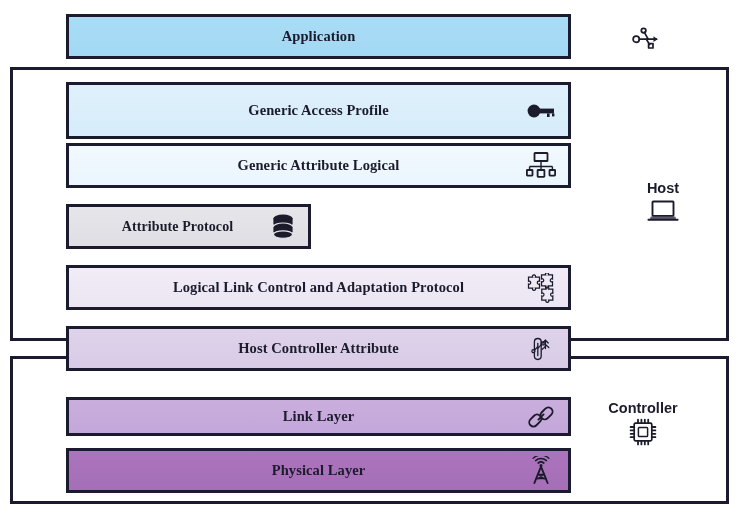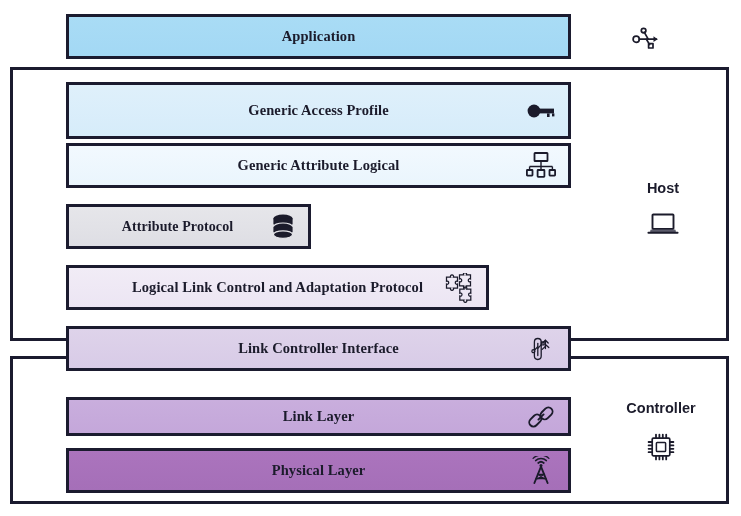--- a/index.html
+++ b/index.html
@@ -63,21 +63,21 @@
   .fill-ll    {background:linear-gradient(180deg,#c9aedd 0%,#c4a7da 100%);}
   .fill-phy   {background:linear-gradient(180deg,#ab74bd 0%,#a56fb8 100%);}
 
   
   .side-annot{
     position:absolute;
     z-index:4;
     display:flex;
     flex-direction:column;
     align-items:center;
-    justify-content:space-between;
+    justify-content:flex-start;
     gap:1px;
   }
   .side-annot .side-label{
     font-size:14.5px;font-weight:bold;color:#1b1b2b;white-space:nowrap;
   }
   .side-annot .side-ico{
     width:34px;height:30px;display:flex;align-items:center;justify-content:center;
   }
   .usb-annot{position:absolute;z-index:4;width:44px;height:40px;
     display:flex;align-items:center;justify-content:center;}
@@ -144,42 +144,42 @@
         <ellipse cx="12" cy="5.5" rx="9.6" ry="4" fill="#1b1b2b"></ellipse>
         <path d="M2.4 5.5 v5.2 a9.6 4 0 0 0 19.2 0 V5.5" fill="#1b1b2b"></path>
         <ellipse cx="12" cy="13.8" rx="9.6" ry="3.8" fill="#1b1b2b" stroke="#e6e6ea" stroke-width="1.2"></ellipse>
         <path d="M2.4 13.8 v4.8 a9.6 3.8 0 0 0 19.2 0 V13.8" fill="#1b1b2b"></path>
         <ellipse cx="12" cy="21.6" rx="9.6" ry="3.8" fill="#1b1b2b" stroke="#e6e6ea" stroke-width="1.2"></ellipse>
       </svg>
     </span>
   </div>
 
 
-  <div class="layer fill-l2cap" style="left:66px;top:265px;width:423px;height:45px;justify-content:center;">
+  <div class="layer fill-l2cap" style="left:66px;top:265px;width:505px;height:45px;justify-content:center;">
     <span class="title">Logical Link Control and Adaptation Protocol</span>
     <span class="ico">
       <svg width="30" height="30" viewBox="0 0 30 30" fill="none" stroke="#1b1b2b" stroke-width="1.25">
         <path d="M2.5 4.2 h4.1 a1.5 1.5 0 0 1 1.4-2.2 1.5 1.5 0 0 1 1.4 2.2 h4.1 v4.1
                  a1.5 1.5 0 0 0-2.2 1.4 1.5 1.5 0 0 0 2.2 1.4 v4.1 h-4.1
                  a1.5 1.5 0 0 1-1.4 2.2 1.5 1.5 0 0 1-1.4-2.2 h-4.1 v-4.1
                  a1.5 1.5 0 0 0 2.2-1.4 1.5 1.5 0 0 0-2.2-1.4 z"></path>
         <path d="M15.5 1.8 h4.1 a1.5 1.5 0 0 1 1.4-2.2 1.5 1.5 0 0 1 1.4 2.2 h4.1 v4.1
                  a1.5 1.5 0 0 0-2.2 1.4 1.5 1.5 0 0 0 2.2 1.4 v4.1 h-4.1
                  a1.5 1.5 0 0 1-1.4 2.2 1.5 1.5 0 0 1-1.4-2.2 h-4.1 v-4.1
                  a1.5 1.5 0 0 0 2.2-1.4 1.5 1.5 0 0 0-2.2-1.4 z"></path>
         <path d="M15.8 16.1 h4.1 a1.5 1.5 0 0 1 1.4-2.2 1.5 1.5 0 0 1 1.4 2.2 h4.1 v4.1
                  a1.5 1.5 0 0 0-2.2 1.4 1.5 1.5 0 0 0 2.2 1.4 v4.1 h-4.1
                  a1.5 1.5 0 0 1-1.4 2.2 1.5 1.5 0 0 1-1.4-2.2 h-4.1 v-4.1
                  a1.5 1.5 0 0 0 2.2-1.4 1.5 1.5 0 0 0-2.2-1.4 z"></path>
       </svg>
     </span>
   </div>
 
   <div class="layer fill-hci" style="left:66px;top:326px;width:505px;height:45px;z-index:5;">
-    <span class="title">Link Controller Interface</span>
+    <span class="title">Host Controller Attribute</span>
     <span class="ico">
       <svg width="26" height="30" viewBox="0 0 26 30" fill="none" stroke="#1b1b2b" stroke-width="1.3" stroke-linecap="round" stroke-linejoin="round">
         <rect x="6.4" y="4.5" width="6.8" height="21" rx="3.4"></rect>
         <path d="M9.8 21.6 V9.4"></path>
         <path d="M9.8 12.6 L6.4 16.2"></path>
         <circle cx="5.4" cy="17.2" r="1.5"></circle>
         <path d="M9.8 14.4 L13.4 10.6"></path>
         <rect x="13.3" y="8.0" width="2.8" height="2.8"></rect>
         <path d="M17.4 14.6 V6.2"></path>
         <path d="M14.6 9.0 L17.4 6.2 L20.2 9.0"></path>
@@ -219,21 +219,21 @@
     <span class="side-label">Host</span>
     <span class="side-ico">
       <svg width="34" height="26" viewBox="0 0 34 26" fill="none" stroke="#1b1b2b" stroke-width="1.9">
         <rect x="6.5" y="2.5" width="21" height="14.5" rx="0.8" fill="#ffffff"></rect>
         <rect x="4.2" y="17.6" width="25.6" height="3.1" rx="1.4" fill="#5b5b6b" stroke="none"></rect>
         <path d="M2.4 20.8 H31.6" stroke-width="1.9" stroke-linecap="round"></path>
       </svg>
     </span>
   </div>
 
-  <div class="side-annot" style="left:594px;top:400px;width:134px;height:62px;">
+  <div class="side-annot" style="left:576px;top:400px;width:134px;height:62px;">
     <span class="side-label">Controller</span>
     <span class="side-ico">
       <svg width="32" height="32" viewBox="0 0 32 32" fill="none" stroke="#1b1b2b" stroke-width="1.7">
         <rect x="7.2" y="7.2" width="17.6" height="17.6" rx="1.2"></rect>
         <rect x="11.4" y="11.4" width="9.2" height="9.2" rx="0.8" stroke-width="1.5"></rect>
         <g stroke-width="1.8" stroke-linecap="round">
           <path d="M11.0 7.2 V3.6 M14.4 7.2 V3.6 M17.8 7.2 V3.6 M21.2 7.2 V3.6"></path>
           <path d="M11.0 24.8 V28.4 M14.4 24.8 V28.4 M17.8 24.8 V28.4 M21.2 24.8 V28.4"></path>
           <path d="M7.2 11.0 H3.6 M7.2 14.4 H3.6 M7.2 17.8 H3.6 M7.2 21.2 H3.6"></path>
           <path d="M24.8 11.0 H28.4 M24.8 14.4 H28.4 M24.8 17.8 H28.4 M24.8 21.2 H28.4"></path>

